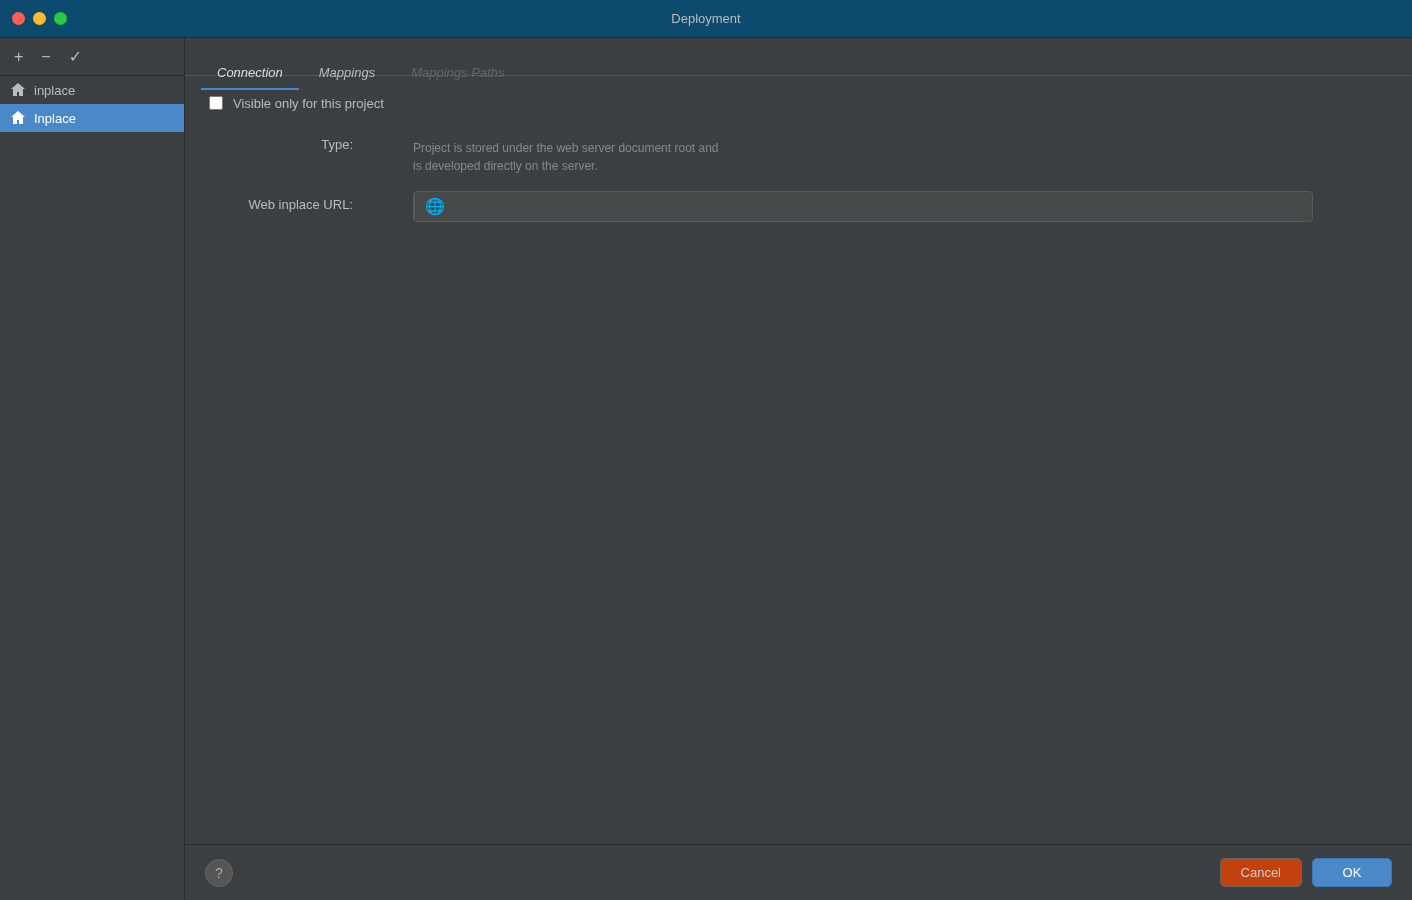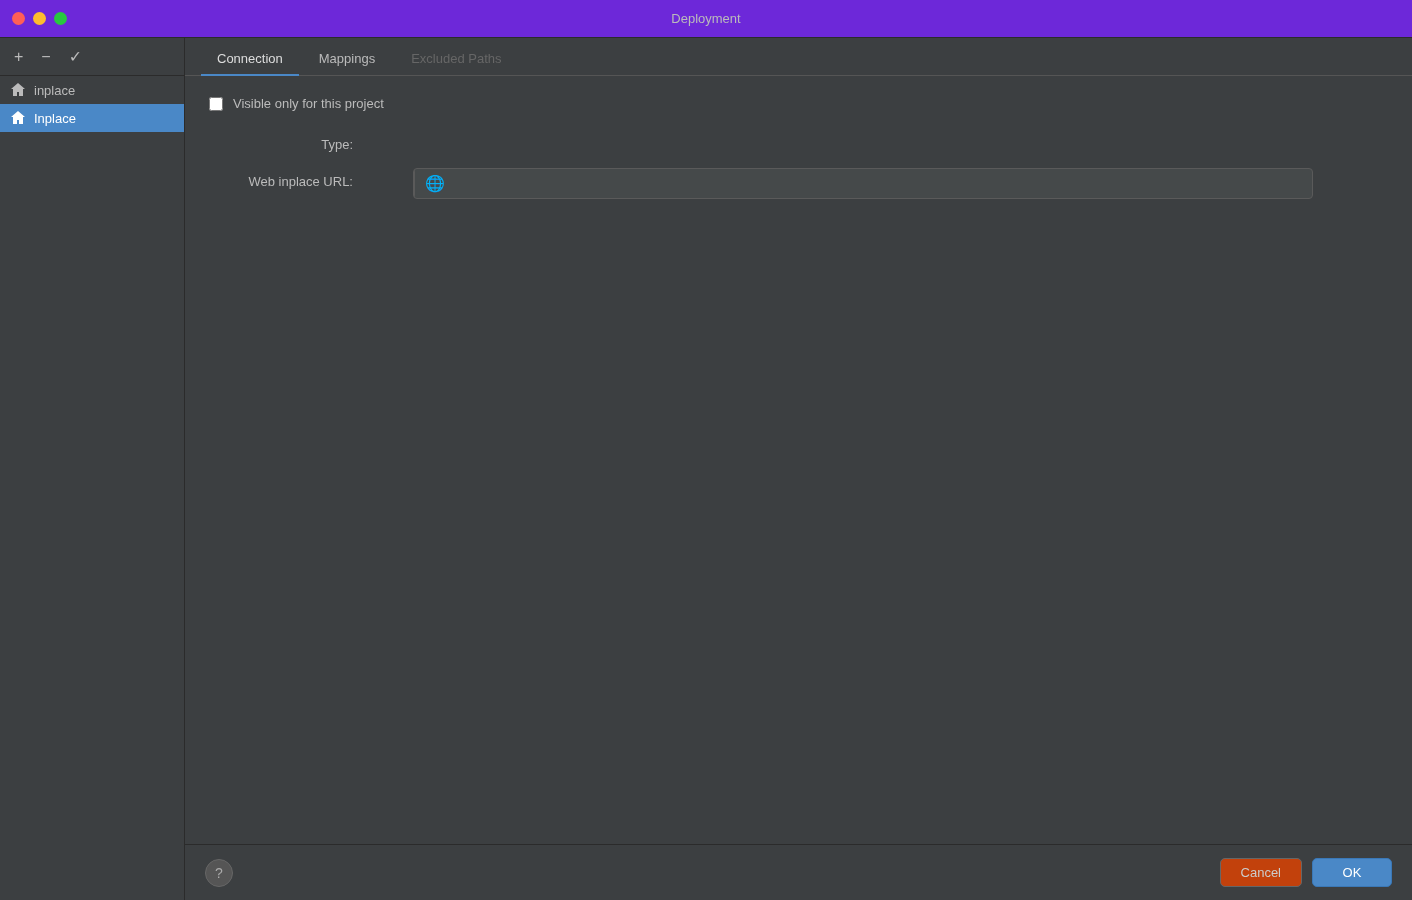--- a/index.html
+++ b/index.html
@@ -10,21 +10,21 @@
       font-family: -apple-system, 'Helvetica Neue', Arial, sans-serif;
       font-size: 13px;
       color: #bbbbbb;
       display: flex;
       flex-direction: column;
       overflow: hidden;
     }
 
     
     .title-bar {
-      background: #6d28d9;
+      background: #0c4a6e;
       height: 38px;
       display: flex;
       align-items: center;
       justify-content: center;
       position: relative;
       border-bottom: 1px solid #2b2b2b;
       flex-shrink: 0;
     }
     .title-bar-controls {
       position: absolute;
@@ -121,21 +121,22 @@
       flex-shrink: 0;
     }
     .tab {
       padding: 8px 16px;
       cursor: pointer;
       color: #bbbbbb;
       font-size: 13px;
       border-bottom: 2px solid transparent;
       margin-right: 4px;
       position: relative;
-      top: 1px;
+      top: 15px;
+      font-style: italic;
     }
     .tab.active {
       color: #dddddd;
       border-bottom: 2px solid #4a88c7;
     }
     .tab.disabled {
       color: #666666;
     }
 
     
@@ -146,21 +147,21 @@
     }
 
     .form-row {
       display: flex;
       align-items: flex-start;
       margin-bottom: 16px;
       gap: 44px;
     }
     .checkbox-row {
       display: flex;
-      align-items: center;
+      align-items: flex-start;
       gap: 10px;
       margin-bottom: 20px;
     }
     .checkbox-row input[type="checkbox"] {
       width: 14px;
       height: 14px;
       cursor: pointer;
       accent-color: #4a88c7;
     }
     .form-label {
@@ -333,34 +334,38 @@
   <div class="content">
 
     <div class="tabs">
       <div class="tab active">
         <span>Connection</span>
       </div>
       <div class="tab">
         <span>Mappings</span>
       </div>
       <div class="tab disabled">
-        <span>Excluded Paths</span>
+        <span>Mappings Paths</span>
       </div>
     </div>
 
     <div class="form-area">
 
       <div class="checkbox-row">
         <input type="checkbox" style="">
         <label>Visible only for this project</label>
       </div>
 
       <div class="form-row">
         <div class="form-label">Type:</div>
         <div class="form-control-wrap">
+          <div class="type-description">
+            <span style="white-space: pre-line;">Project is stored under the web server document root and
+is developed directly on the server.</span>
+          </div>
         </div>
       </div>
 
       <div class="form-row">
         <div class="form-label">Web inplace URL:</div>
         <div class="url-input-wrap">
           <button class="globe-btn" title="Browse">🌐</button>
         </div>
       </div>
 

